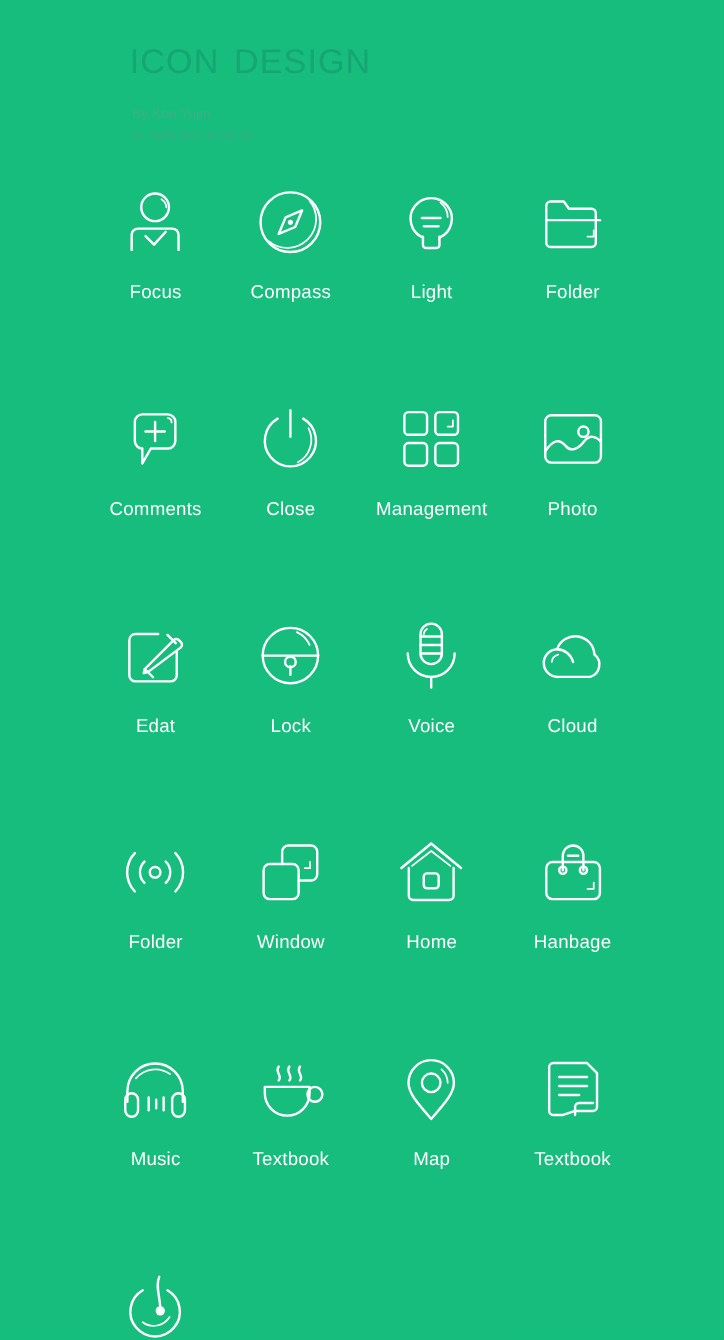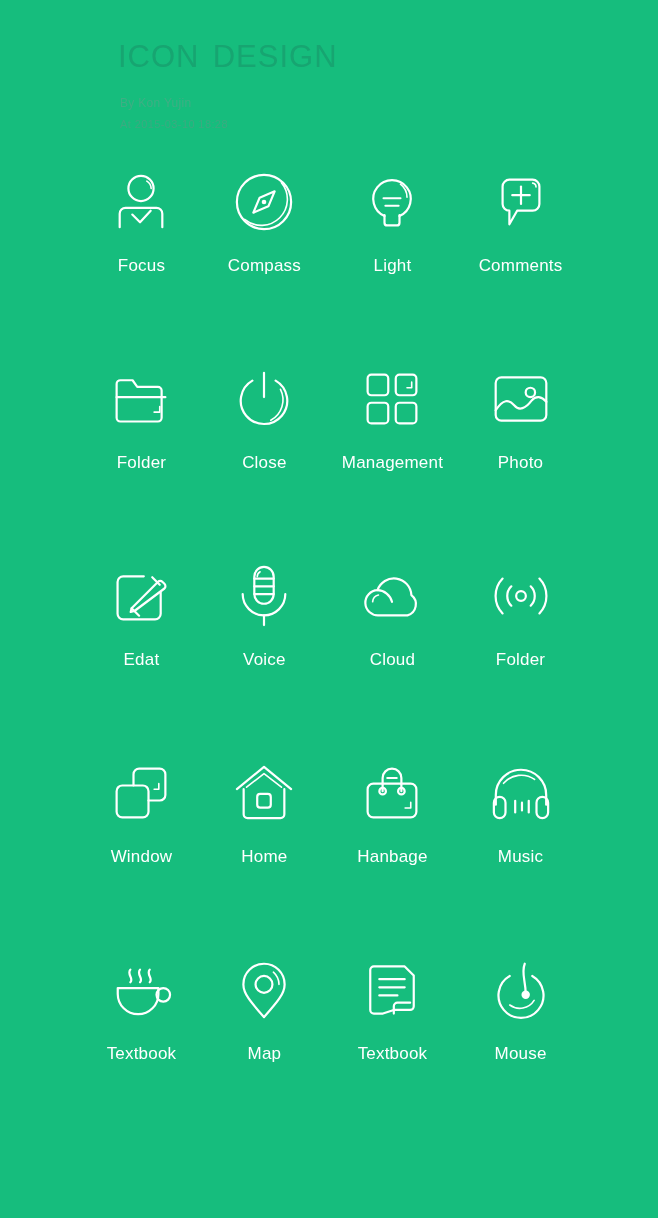--- a/index.html
+++ b/index.html
@@ -161,39 +161,39 @@
           <line x1="23" y1="28" x2="41" y2="28"></line>
           <line x1="25" y1="36" x2="39" y2="36"></line>
           <path d="M24 46v8a3 3 0 0 0 3 3h10a3 3 0 0 0 3-3v-8"></path>
         </svg>
       </div>
       <div class="caption">Light</div>
     </div>
 
     <div class="cell">
       <div class="glyph">
+        <svg viewBox="0 0 64 64" width="60" height="60">
+          <path d="M6 52V16a4 4 0 0 1 4-4h13l5 7h22a4 4 0 0 1 4 4v29a4 4 0 0 1-4 4H10a4 4 0 0 1-4-4Z"></path>
+          <line x1="6" y1="30" x2="58" y2="30"></line>
+          <path class="thin" d="M52 40v6h-6"></path>
+        </svg>
+      </div>
+      <div class="caption">Folder</div>
+    </div>
+
+    <div class="cell">
+      <div class="glyph">
         <svg viewBox="0 0 64 64" width="62" height="62">
           <path d="M13 16a7 7 0 0 1 7-7h24a7 7 0 0 1 7 7v18a7 7 0 0 1-7 7H28l-8 14V41h0a7 7 0 0 1-7-7Z"></path>
           <line x1="32" y1="16" x2="32" y2="34"></line>
           <line x1="23" y1="25" x2="41" y2="25"></line>
           <path class="thin" d="M44 12.5a4 4 0 0 1 3.5 4"></path>
         </svg>
       </div>
       <div class="caption">Comments</div>
-    </div>
-
-    <div class="cell">
-      <div class="glyph">
-        <svg viewBox="0 0 64 64" width="60" height="60">
-          <path d="M6 52V16a4 4 0 0 1 4-4h13l5 7h22a4 4 0 0 1 4 4v29a4 4 0 0 1-4 4H10a4 4 0 0 1-4-4Z"></path>
-          <line x1="6" y1="30" x2="58" y2="30"></line>
-          <path class="thin" d="M52 40v6h-6"></path>
-        </svg>
-      </div>
-      <div class="caption">Folder</div>
     </div>
 
     <div class="cell">
       <div class="glyph">
         <svg viewBox="0 0 64 64" width="62" height="62">
           <path d="M20 13a24 24 0 1 0 24 0"></path>
           <path class="thin" d="M49 22a24 24 0 0 1-10 32"></path>
           <line x1="32" y1="5" x2="32" y2="30"></line>
         </svg>
       </div>
@@ -230,20 +230,32 @@
         <svg viewBox="0 0 64 64" width="60" height="60">
           <path d="M53 28v23a6 6 0 0 1-6 6H13a6 6 0 0 1-6-6V17a6 6 0 0 1 6-6h22"></path>
           <path d="M25 48l-4 1 1-4 28-28a3.5 3.5 0 0 1 5 0l2 2a3.5 3.5 0 0 1 0 5Z"></path>
           <line x1="44" y1="12" x2="52" y2="20"></line>
           <line x1="22" y1="45" x2="30" y2="53"></line>
         </svg>
       </div>
       <div class="caption">Edat</div>
     </div>
 
+    <div class="cell">
+      <div class="glyph">
+        <svg viewBox="0 0 64 64" width="62" height="62">
+          <circle cx="32" cy="32" r="26"></circle>
+          <line x1="6" y1="32" x2="58" y2="32"></line>
+          <path class="thin" d="M38 10a24 24 0 0 1 12 12"></path>
+          <circle cx="32" cy="38" r="5"></circle>
+          <line x1="32" y1="42" x2="32" y2="50"></line>
+        </svg>
+      </div>
+      <div class="caption">Lock</div>
+    </div>
 
 
     <div class="cell">
       <div class="glyph">
         <svg viewBox="0 0 64 64" width="62" height="62">
           <rect x="22" y="2" width="20" height="38" rx="10"></rect>
           <line x1="22" y1="14" x2="42" y2="14"></line>
           <line x1="22" y1="22" x2="42" y2="22"></line>
           <line x1="22" y1="30" x2="42" y2="30"></line>
           <path class="thin" d="M28 7a6 6 0 0 0-3 5"></path>

